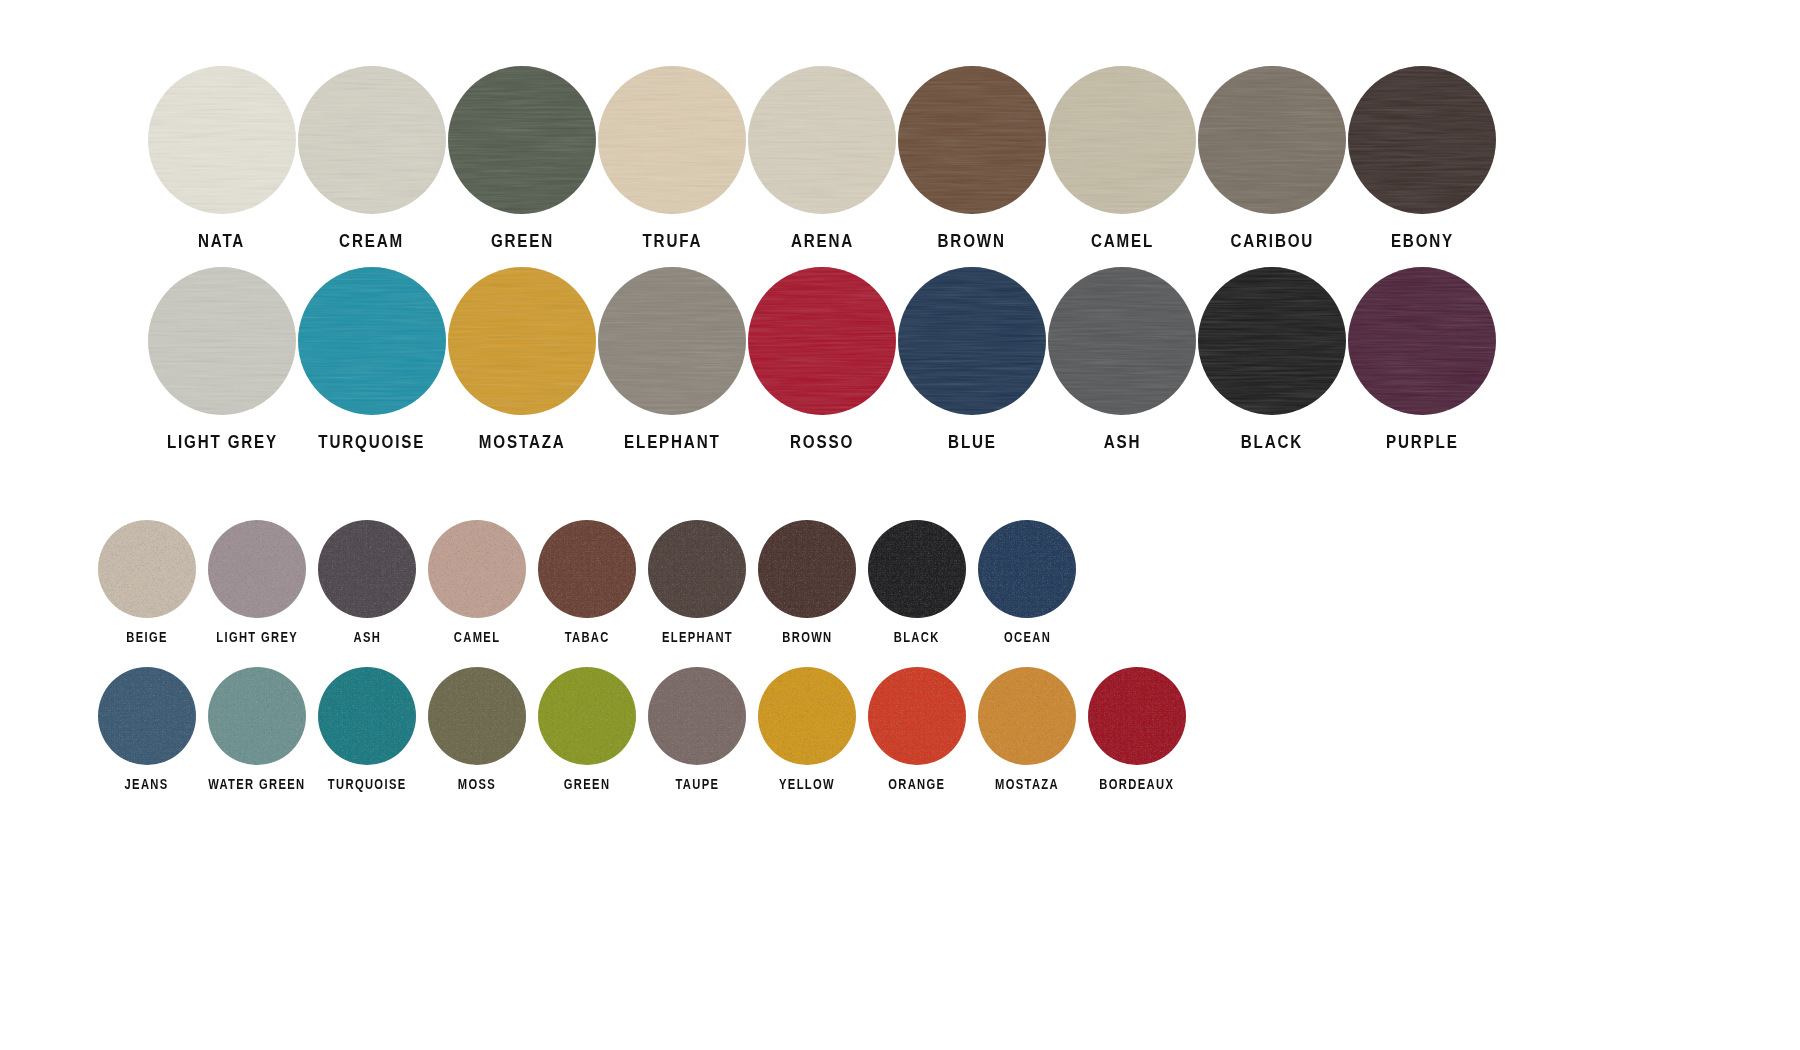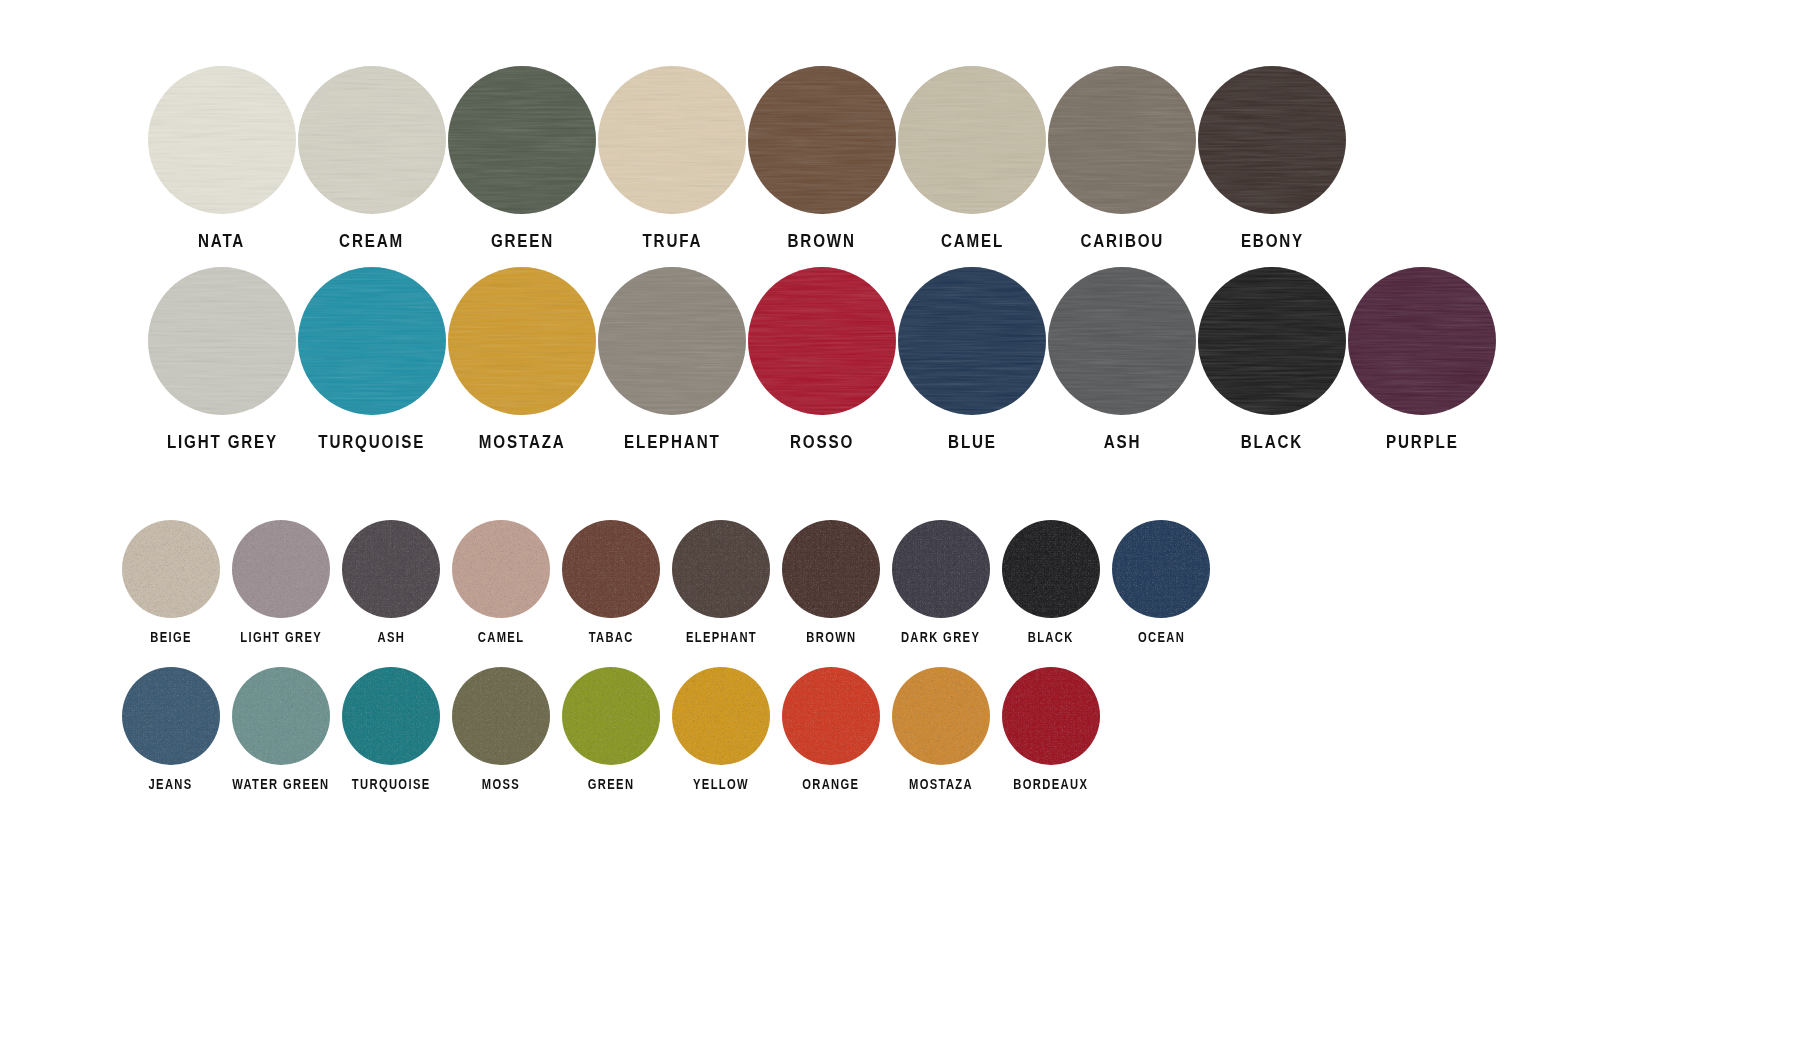--- a/index.html
+++ b/index.html
@@ -50,21 +50,21 @@
   
   #group-a{top:66px;padding-left:28px;}
   #group-a .row{padding-left:118px;}
   #group-a .row-2{margin-top:15px;}
   #group-a .swatch-item{width:152px;margin-right:-2px;}
   #group-a .disc{width:148px;height:148px;}
   #group-a .label{font-size:19px;margin-top:16px;}
 
   
   #group-b{top:520px;}
-  #group-b .row{padding-left:116px;}
+  #group-b .row{padding-left:92px;}
   #group-b .row-2{margin-top:22px;align-items:center;}
   #group-b .swatch-item{width:110px;}
   #group-b .disc{width:98px;height:98px;}
   #group-b .label{font-size:14px;margin-top:11px;}
 </style>
 </head>
 <body>
 
 <div class="chart">
 
@@ -112,20 +112,32 @@
               <filter id="sf4">
                 <feTurbulence type="fractalNoise" baseFrequency="0.035 0.9" numOctaves="3" seed="4"></feTurbulence>
                 <feColorMatrix type="saturate" values="0"></feColorMatrix>
               </filter>
               <rect width="100" height="100" filter="url(#sf4)" opacity="0.22"></rect>
             </svg>
           </div>
           <div class="label">TRUFA</div>
         </div>
         <div class="swatch-item">
+          <div class="disc" style="background: rgb(214, 207, 189);">
+            <svg class="tex" viewBox="0 0 100 100" preserveAspectRatio="none">
+              <filter id="sf5">
+                <feTurbulence type="fractalNoise" baseFrequency="0.035 0.9" numOctaves="3" seed="5"></feTurbulence>
+                <feColorMatrix type="saturate" values="0"></feColorMatrix>
+              </filter>
+              <rect width="100" height="100" filter="url(#sf5)" opacity="0.22"></rect>
+            </svg>
+          </div>
+          <div class="label">ARENA</div>
+        </div>
+        <div class="swatch-item">
           <div class="disc" style="background: rgb(106, 76, 55);">
             <svg class="tex" viewBox="0 0 100 100" preserveAspectRatio="none">
               <filter id="sf6">
                 <feTurbulence type="fractalNoise" baseFrequency="0.035 0.9" numOctaves="3" seed="6"></feTurbulence>
                 <feColorMatrix type="saturate" values="0"></feColorMatrix>
               </filter>
               <rect width="100" height="100" filter="url(#sf6)" opacity="0.22"></rect>
             </svg>
           </div>
           <div class="label">BROWN</div>
@@ -359,32 +371,20 @@
               <filter id="wf25">
                 <feTurbulence type="turbulence" baseFrequency="0.8 0.8" numOctaves="2" seed="25"></feTurbulence>
                 <feColorMatrix type="saturate" values="0"></feColorMatrix>
               </filter>
               <rect width="100" height="100" filter="url(#wf25)" opacity="0.38"></rect>
             </svg>
           </div>
           <div class="label">BROWN</div>
         </div>
         <div class="swatch-item">
-          <div class="disc" style="background: rgb(61, 59, 70);">
-            <svg class="tex" viewBox="0 0 100 100" preserveAspectRatio="none">
-              <filter id="wf26">
-                <feTurbulence type="turbulence" baseFrequency="0.8 0.8" numOctaves="2" seed="26"></feTurbulence>
-                <feColorMatrix type="saturate" values="0"></feColorMatrix>
-              </filter>
-              <rect width="100" height="100" filter="url(#wf26)" opacity="0.38"></rect>
-            </svg>
-          </div>
-          <div class="label">DARK GREY</div>
-        </div>
-        <div class="swatch-item">
           <div class="disc" style="background: rgb(30, 30, 32);">
             <svg class="tex" viewBox="0 0 100 100" preserveAspectRatio="none">
               <filter id="wf27">
                 <feTurbulence type="turbulence" baseFrequency="0.8 0.8" numOctaves="2" seed="27"></feTurbulence>
                 <feColorMatrix type="saturate" values="0"></feColorMatrix>
               </filter>
               <rect width="100" height="100" filter="url(#wf27)" opacity="0.38"></rect>
             </svg>
           </div>
           <div class="label">BLACK</div>
@@ -457,20 +457,32 @@
               <filter id="wf34">
                 <feTurbulence type="turbulence" baseFrequency="0.8 0.8" numOctaves="2" seed="34"></feTurbulence>
                 <feColorMatrix type="saturate" values="0"></feColorMatrix>
               </filter>
               <rect width="100" height="100" filter="url(#wf34)" opacity="0.38"></rect>
             </svg>
           </div>
           <div class="label">GREEN</div>
         </div>
         <div class="swatch-item">
+          <div class="disc" style="background: rgb(122, 106, 102);">
+            <svg class="tex" viewBox="0 0 100 100" preserveAspectRatio="none">
+              <filter id="wf35">
+                <feTurbulence type="turbulence" baseFrequency="0.8 0.8" numOctaves="2" seed="35"></feTurbulence>
+                <feColorMatrix type="saturate" values="0"></feColorMatrix>
+              </filter>
+              <rect width="100" height="100" filter="url(#wf35)" opacity="0.38"></rect>
+            </svg>
+          </div>
+          <div class="label">TAUPE</div>
+        </div>
+        <div class="swatch-item">
           <div class="disc" style="background: rgb(211, 154, 28);">
             <svg class="tex" viewBox="0 0 100 100" preserveAspectRatio="none">
               <filter id="wf36">
                 <feTurbulence type="turbulence" baseFrequency="0.8 0.8" numOctaves="2" seed="36"></feTurbulence>
                 <feColorMatrix type="saturate" values="0"></feColorMatrix>
               </filter>
               <rect width="100" height="100" filter="url(#wf36)" opacity="0.38"></rect>
             </svg>
           </div>
           <div class="label">YELLOW</div>

